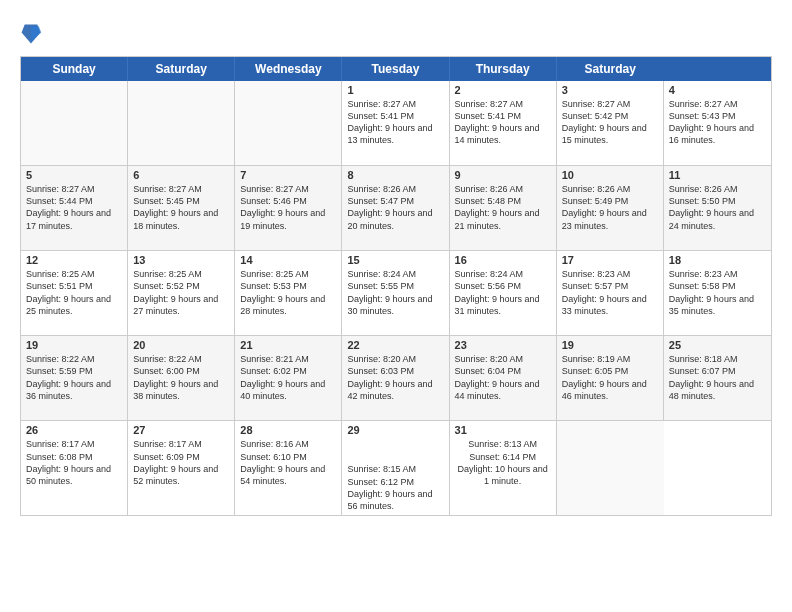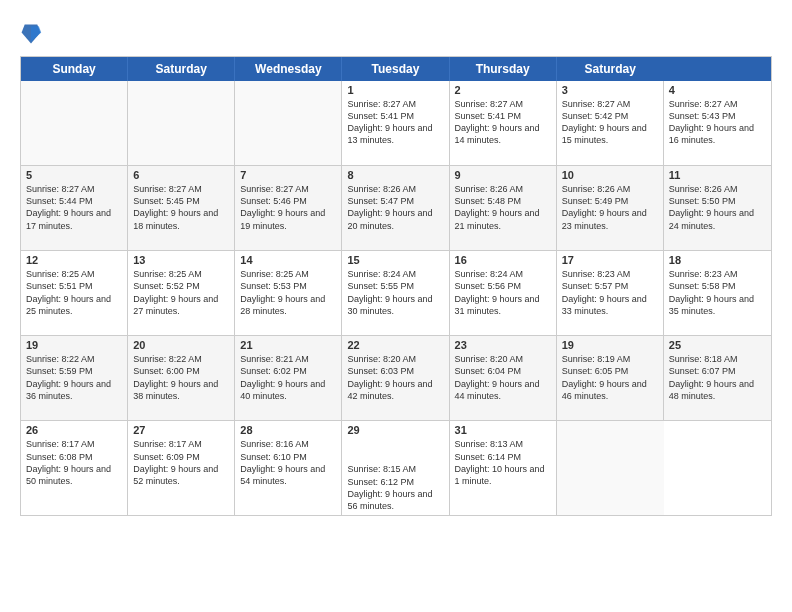--- a/index.html
+++ b/index.html
@@ -333,21 +333,21 @@
 Daylight: 9 hours and 54 minutes.</div>
           </div>
           <div class="cell">
             <div class="cell-date">29</div>
             <div class="cell-info" style="white-space: pre-line; margin-top: 27px;">Sunrise: 8:15 AM
 Sunset: 6:12 PM
 Daylight: 9 hours and 56 minutes.</div>
           </div>
           <div class="cell">
             <div class="cell-date">31</div>
-            <div class="cell-info" style="white-space: pre-line;">Sunrise: 8:13 AM
+            <div class="cell-info" style="white-space: pre-line; text-align: center;">Sunrise: 8:13 AM
 Sunset: 6:14 PM
 Daylight: 10 hours and 1 minute.</div>
           </div>
           <div class="cell empty"></div>
         </div>
       </div>
   </div>
 </div>
 
 </body></html>

